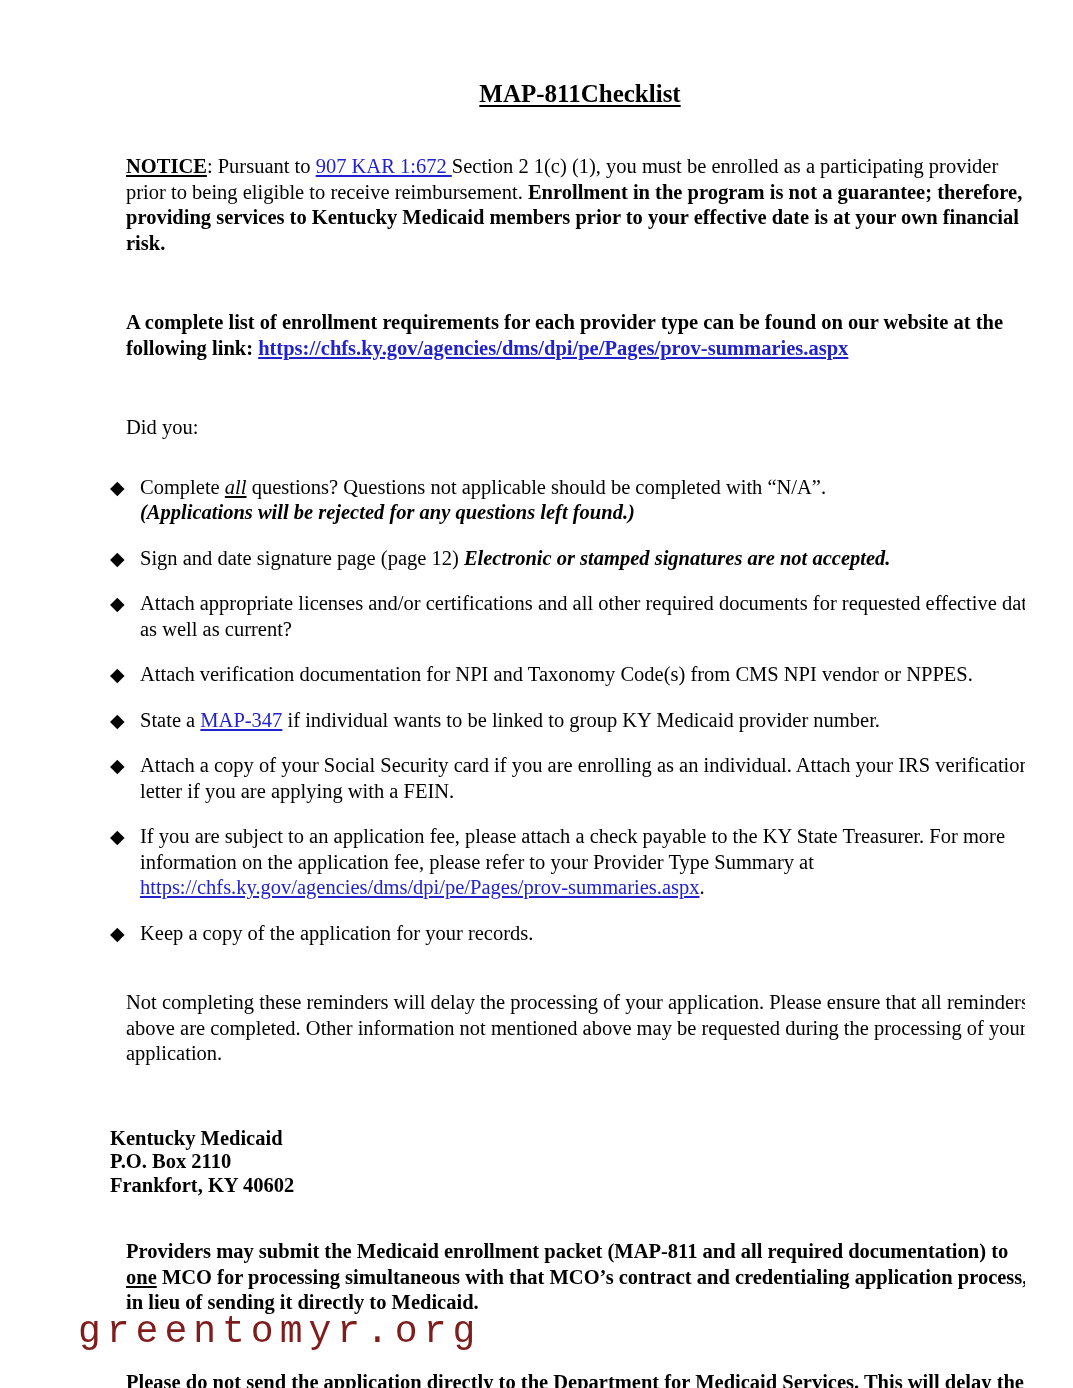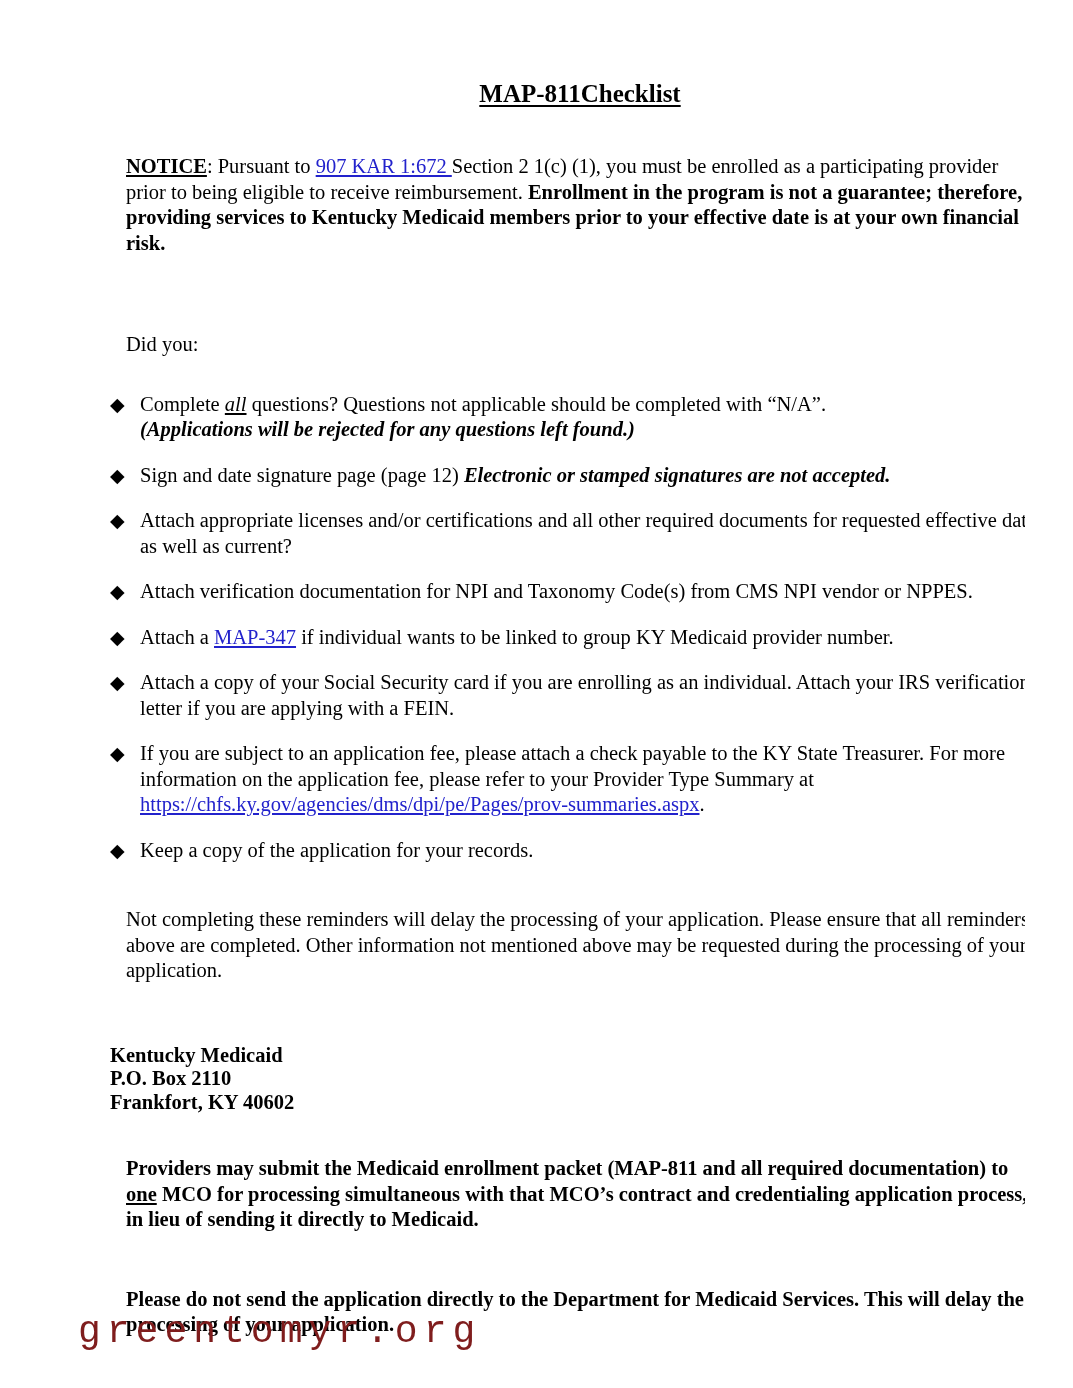--- a/index.html
+++ b/index.html
@@ -117,20 +117,21 @@
   <div class="content">
 
     <h1 class="doc-title"><span class="u">MAP-811Checklist</span></h1>
 
     <div class="sp-30"></div>
 
     <p class="block"><b class="u">NOTICE</b><span>: Pursuant to </span><a class="link" href="#">907 KAR 1:672 </a><span>Section 2 1(c) (1), you must be enrolled as a participating provider prior to being eligible to receive reimbursement.  </span><b>Enrollment in the program is not a guarantee; therefore, providing services to Kentucky Medicaid members prior to your effective date is at your own financial risk.</b></p>
 
     <div class="sp-22"></div>
 
+    <p class="block"><b>A complete list of enrollment requirements for each provider type can be found on our website at the following link: </b><a class="link-bold" href="#">https://chfs.ky.gov/agencies/dms/dpi/pe/Pages/prov-summaries.aspx</a></p>
 
     <div class="sp-22"></div>
 
     <p class="block">Did you:</p>
 
     <div class="sp-18"></div>
 
     <ul class="checklist">
 
       <li>
@@ -149,21 +150,21 @@
         <span>Attach appropriate licenses and/or certifications and all other required documents for requested effective date as well as current?</span>
       </li>
 
       <li>
         <span class="bullet">◆</span>
         <span>Attach verification documentation for NPI and Taxonomy Code(s) from CMS NPI vendor or NPPES.</span>
       </li>
 
       <li>
         <span class="bullet">◆</span>
-        <span>Attach a </span><a class="link" href="#">MAP-347</a><span> if individual wants to be linked to group KY Medicaid provider number.</span>
+        <span>State a </span><a class="link" href="#">MAP-347</a><span> if individual wants to be linked to group KY Medicaid provider number.</span>
       </li>
 
       <li>
         <span class="bullet">◆</span>
         <span>Attach a copy of your Social Security card if you are enrolling as an individual.  Attach your IRS verification letter if you are applying with a FEIN.</span>
       </li>
 
       <li>
         <span class="bullet">◆</span>
         <span>If you are subject to an application fee, please attach a check payable to the KY State Treasurer. For more information on the application fee, please refer to your Provider Type Summary at </span><a class="link" href="#">https://chfs.ky.gov/agencies/dms/dpi/pe/Pages/prov-summaries.aspx</a><span>.</span>

